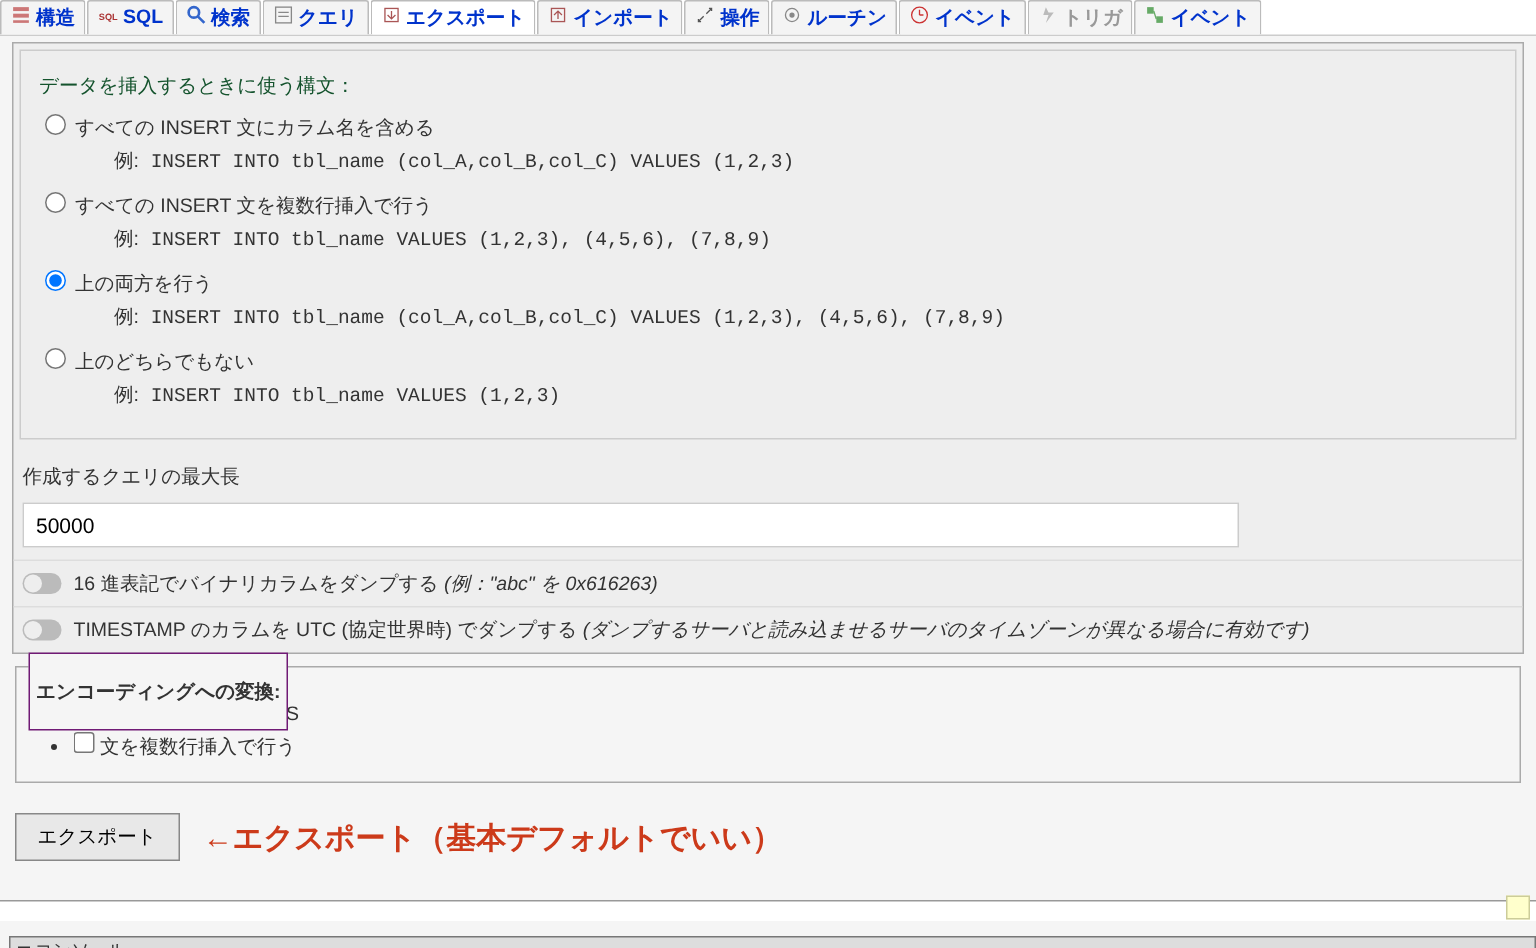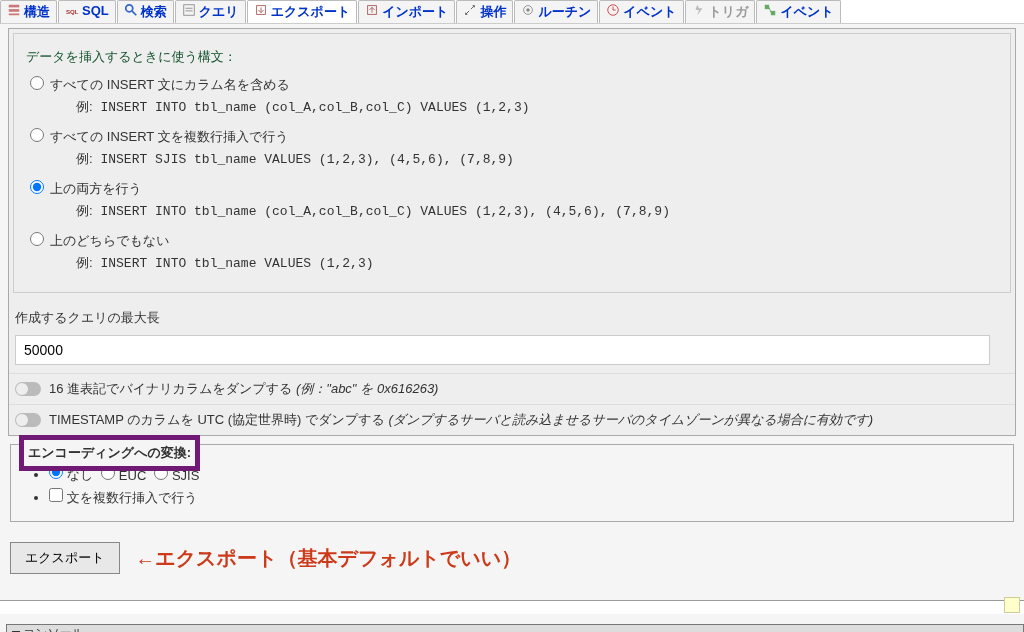--- a/index.html
+++ b/index.html
@@ -73,21 +73,21 @@
     color: #333;
     padding: 2px 0 10px 54px;
   }
   .example-prefix {
     font-family: "Hiragino Sans", "Meiryo", sans-serif;
   }
   .field-label {
     padding: 12px 6px 8px 6px;
   }
   .text-input {
-    width: 975px;
+    width: 811px;
     margin: 0 6px 8px 6px;
     padding: 6px 8px;
     border: 1px solid #ccc;
     background: #fff;
     font-size: 14px;
   }
   .toggle-row {
     display: flex;
     align-items: center;
     gap: 8px;
@@ -118,24 +118,24 @@
     margin: 6px 10px;
     padding: 18px 10px 12px 10px;
     position: relative;
     background: #f5f5f5;
   }
   .outer-fieldset legend {
     position: absolute;
     top: -10px;
     left: 8px;
     background: #f5f5f5;
-    padding: 4px 4px;
+    padding: 16px 4px;
     font-weight: bold;
     font-size: 13px;
-    border: 5px solid #701a75;
+    border: 1px solid #701a75;
   }
   .enc-list {
     list-style: disc;
     padding-left: 28px;
   }
   .enc-list li {
     padding: 2px 0;
   }
   .enc-options { display: flex; gap: 8px; align-items: center; }
   .export-btn {
@@ -309,21 +309,21 @@
         <span class="example-prefix">例:</span>
         <span>INSERT INTO tbl_name (col_A,col_B,col_C) VALUES (1,2,3)</span>
       </div>
 
       <div class="radio-row">
         <input type="radio" name="syntax" style="">
         <span>すべての INSERT 文を複数行挿入で行う</span>
       </div>
       <div class="example">
         <span class="example-prefix">例:</span>
-        <span>INSERT SJIS tbl_name VALUES (1,2,3), (4,5,6), (7,8,9)</span>
+        <span>INSERT INTO tbl_name VALUES (1,2,3), (4,5,6), (7,8,9)</span>
       </div>
 
       <div class="radio-row">
         <input type="radio" name="syntax" checked="" style="">
         <span>上の両方を行う</span>
       </div>
       <div class="example">
         <span class="example-prefix">例:</span>
         <span>INSERT INTO tbl_name (col_A,col_B,col_C) VALUES (1,2,3), (4,5,6), (7,8,9)</span>
       </div>

